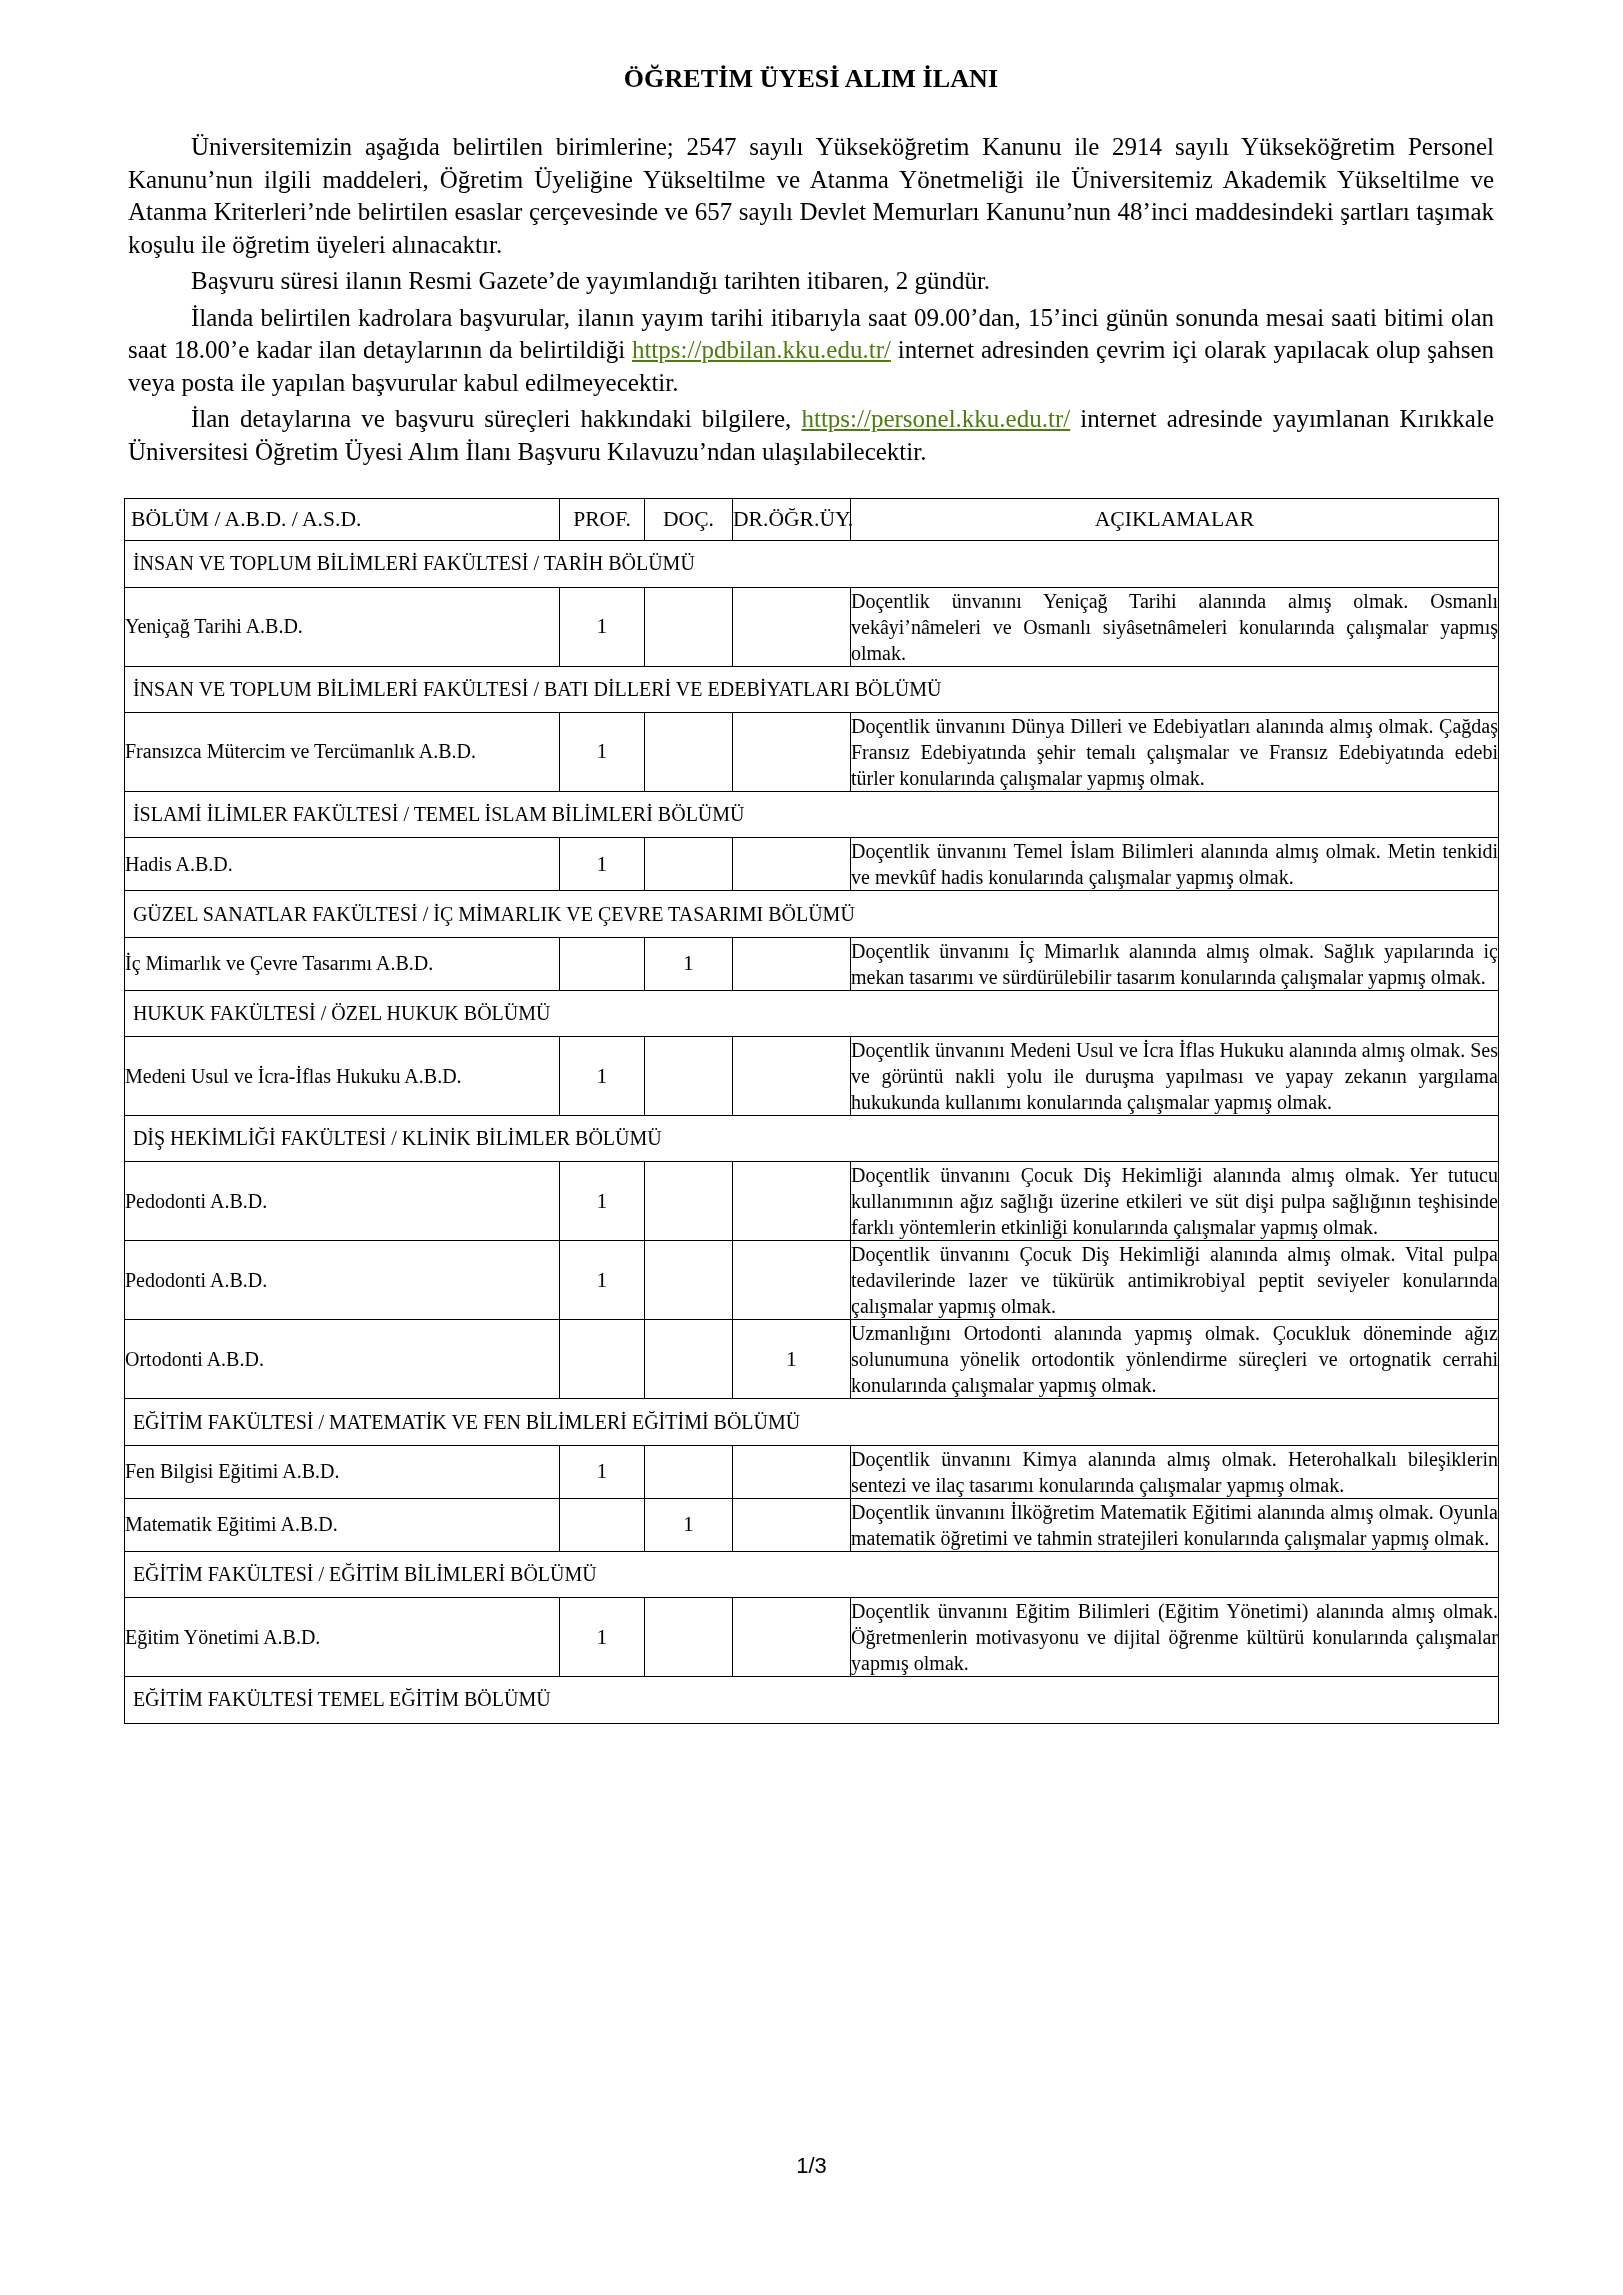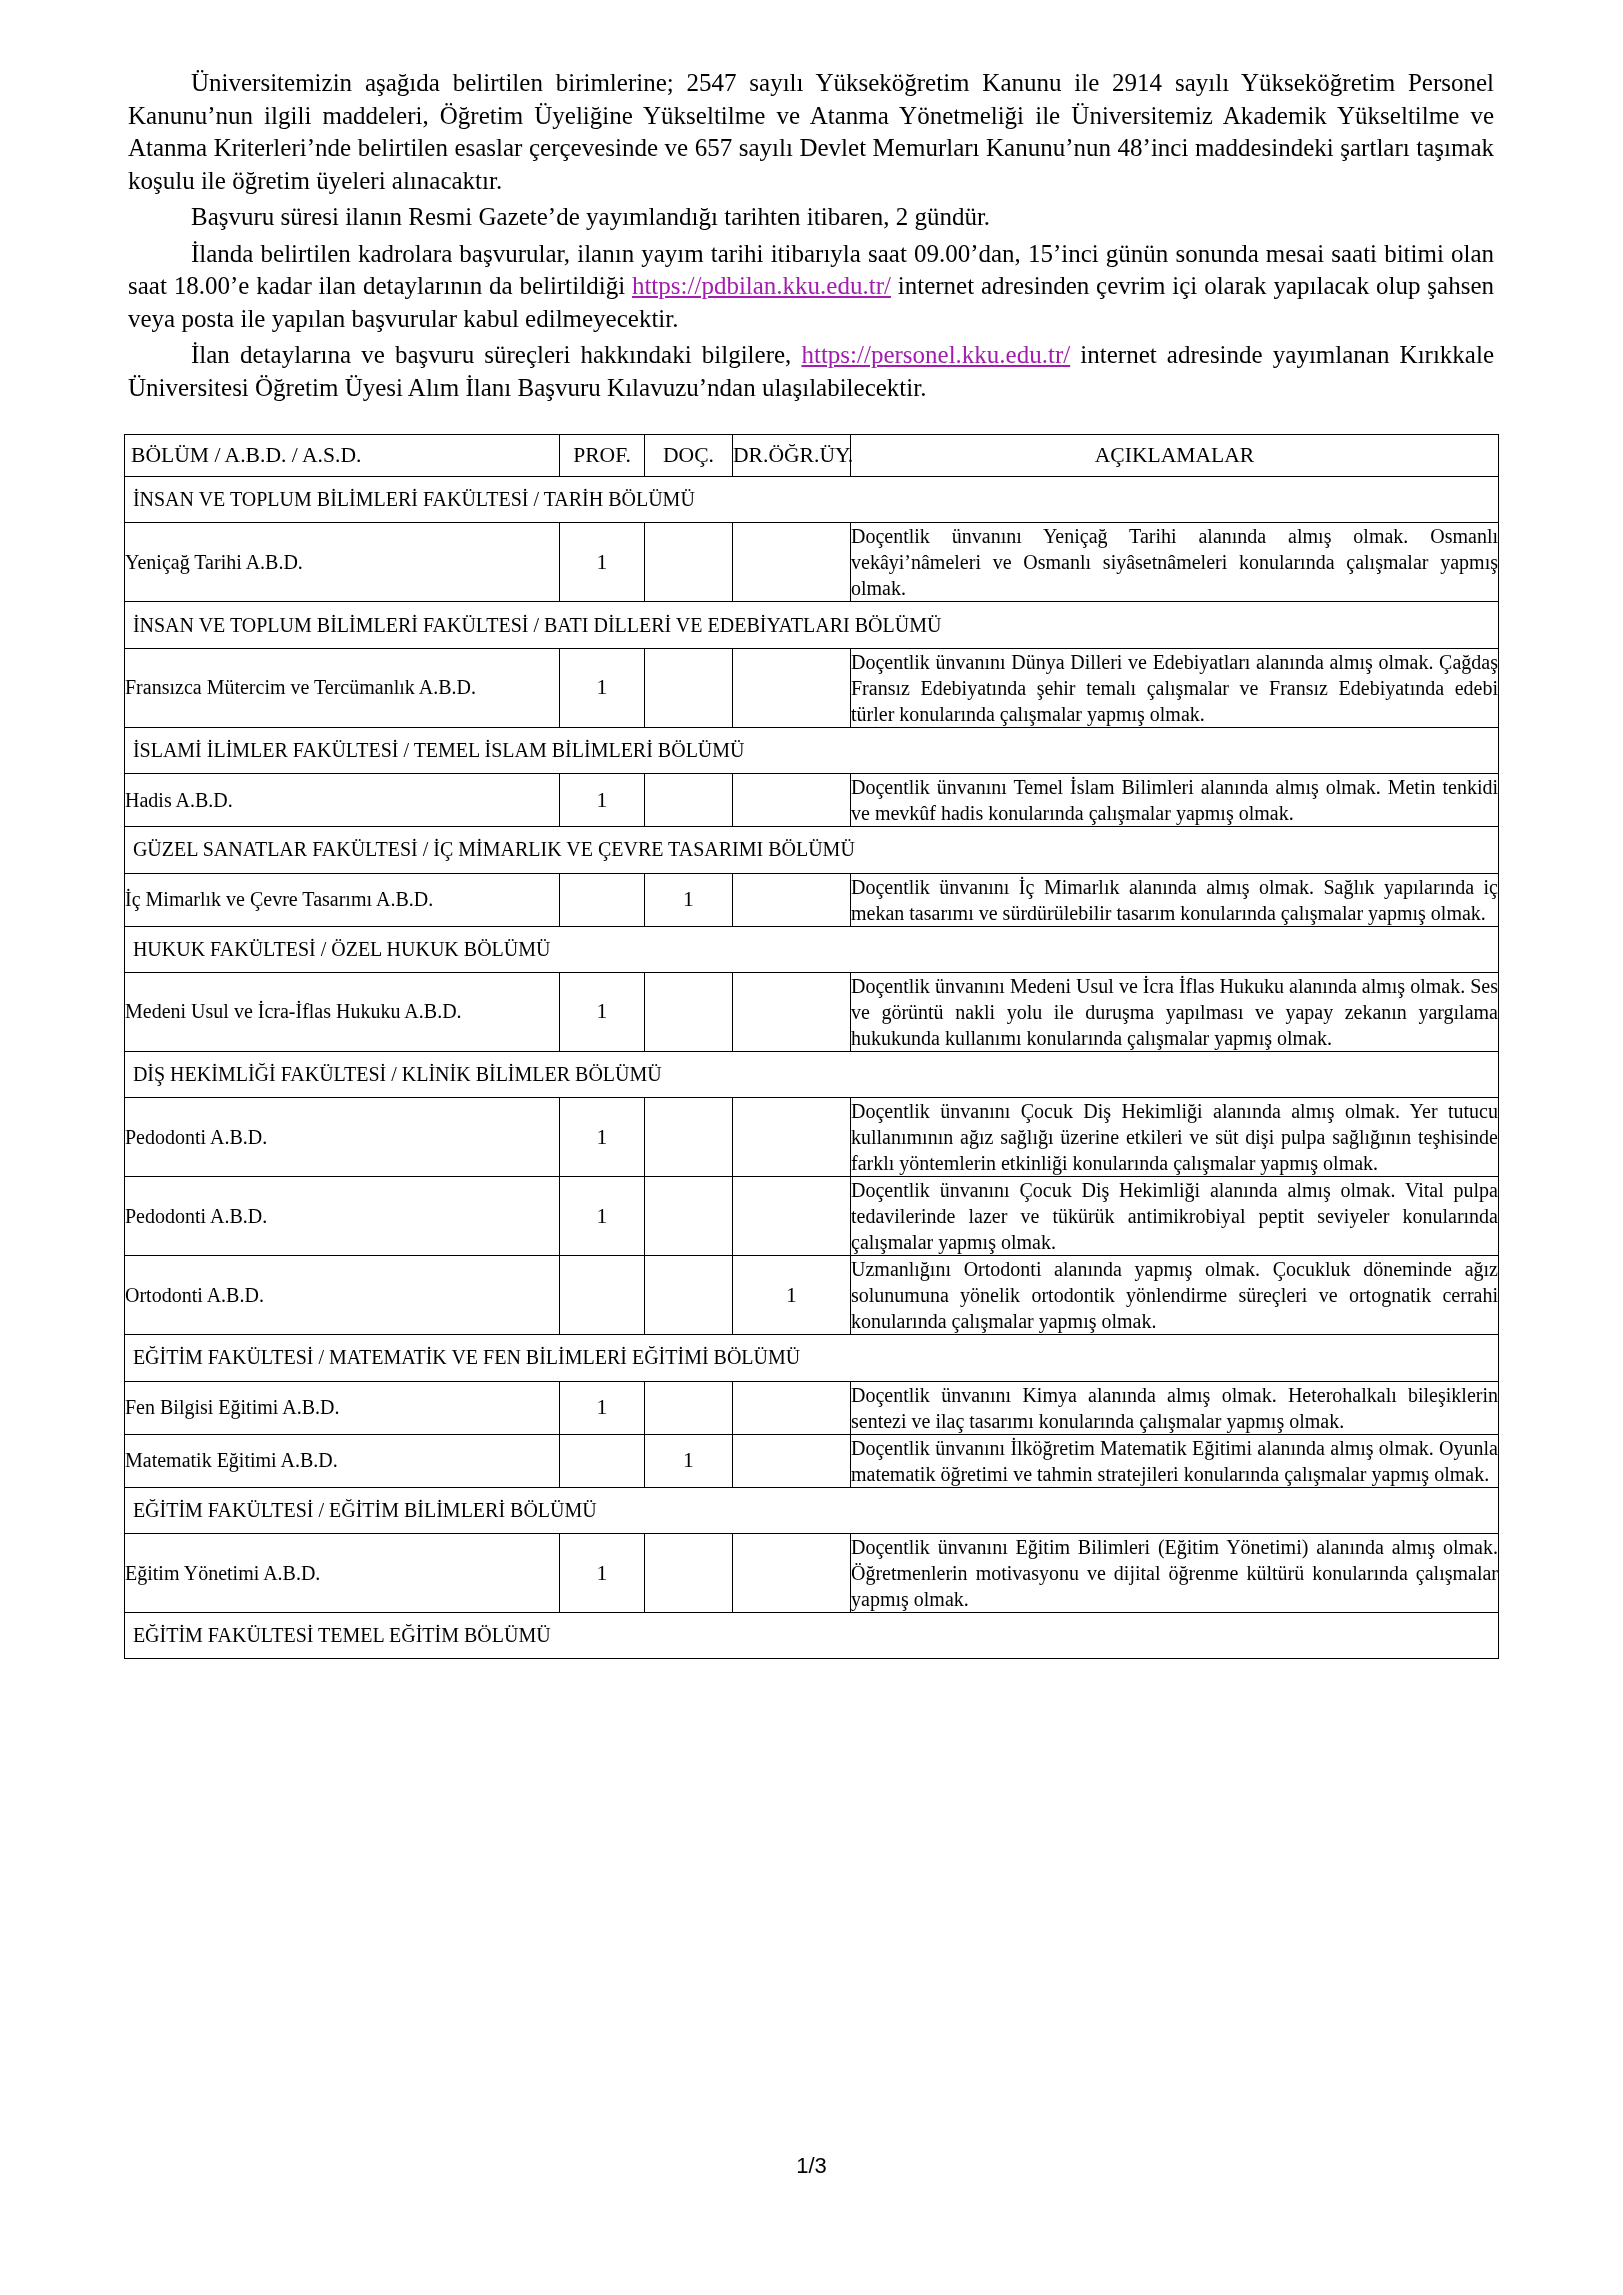--- a/index.html
+++ b/index.html
@@ -38,21 +38,21 @@
     text-align: justify;
     text-justify: inter-word;
     margin: 4px;
     text-indent: 63px;
     hyphens: none;
   }
   .para + .para {
     margin-top: 0px;
   }
   a.inline-link {
-    color: #a21caf;
+    color: #4d7c0f;
     text-decoration: underline;
   }
 
   
   table.kadro {
     border-collapse: collapse;
     width: 1374px;
     margin-top: 30px;
     table-layout: fixed;
     font-size: 20px;
@@ -118,20 +118,21 @@
     font-family: Liberation Sans, sans-serif;
   }
 </style>
 </head>
 <body>
 
 <div class="page">
 
   <div class="content">
 
+    <h1 class="doc-title">ÖĞRETİM ÜYESİ ALIM İLANI</h1>
 
     <p class="para">
       <span>Üniversitemizin aşağıda belirtilen birimlerine; 2547 sayılı Yükseköğretim Kanunu ile 2914 sayılı Yükseköğretim Personel Kanunu’nun ilgili maddeleri, Öğretim Üyeliğine Yükseltilme ve Atanma Yönetmeliği ile Üniversitemiz Akademik Yükseltilme ve Atanma Kriterleri’nde belirtilen esaslar çerçevesinde ve 657 sayılı Devlet Memurları Kanunu’nun 48’inci maddesindeki şartları taşımak koşulu ile öğretim üyeleri alınacaktır.</span>
     </p>
 
     <p class="para">
       <span>Başvuru süresi ilanın Resmi Gazete’de yayımlandığı tarihten itibaren, 2 gündür.</span>
     </p>
 
     <p class="para">

